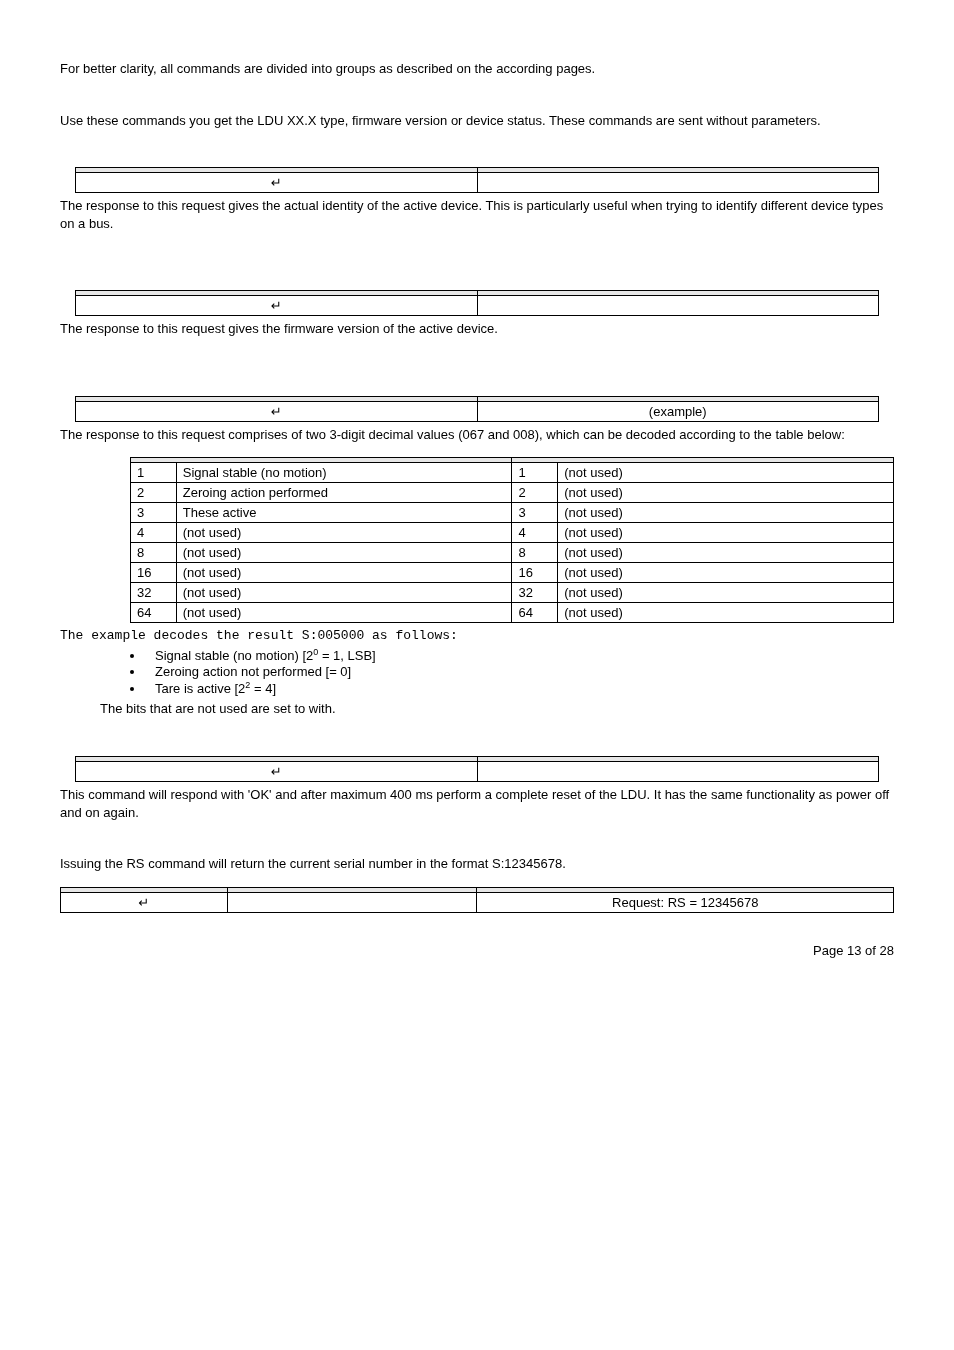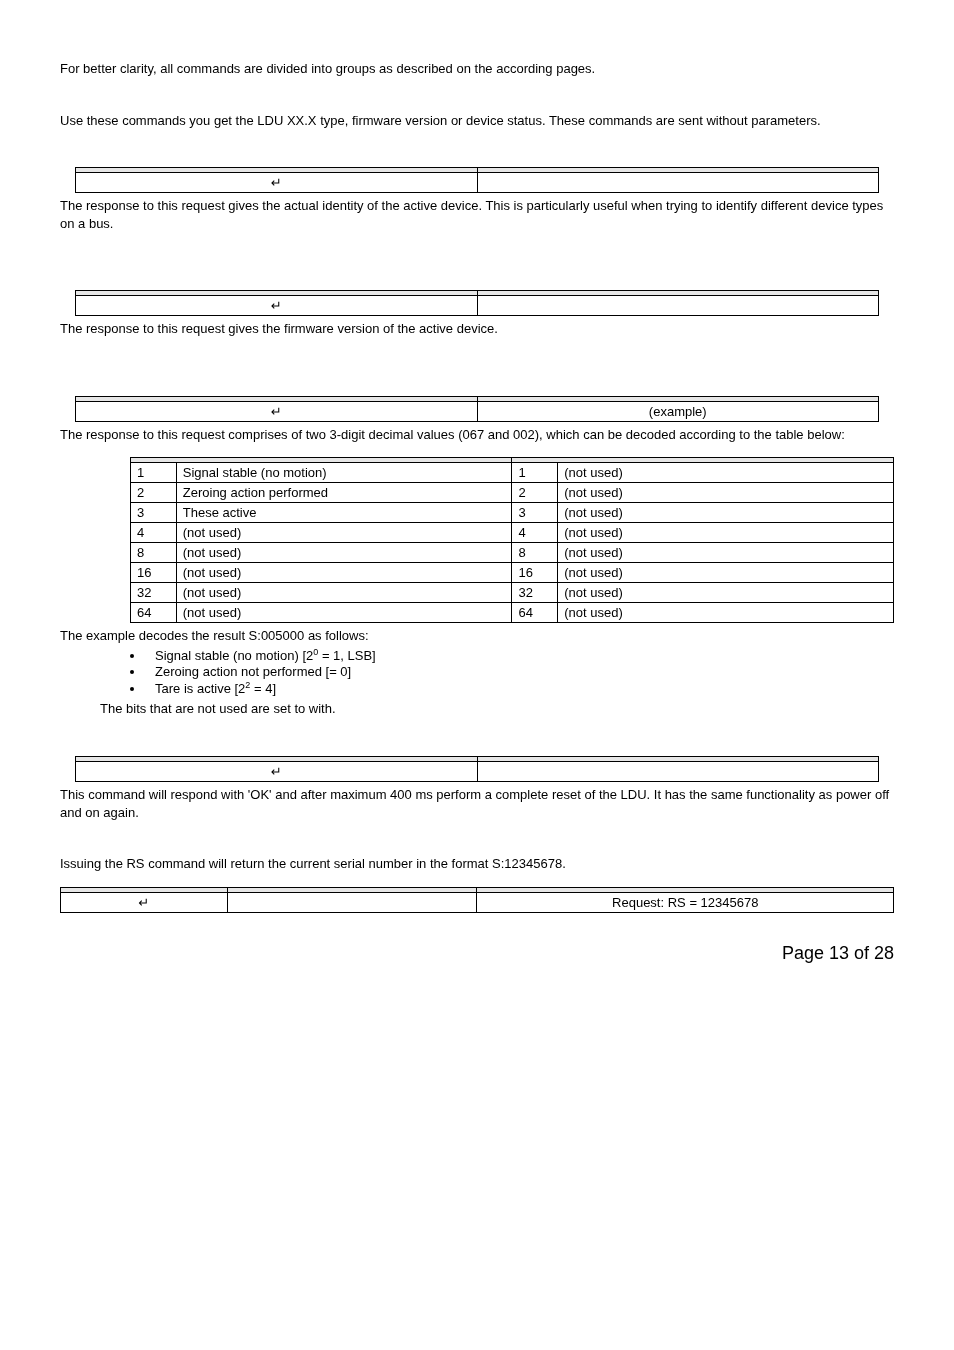--- a/index.html
+++ b/index.html
@@ -32,21 +32,21 @@
     margin: 0 0 4px 0;
     padding-left: 85px;
   }
   .bullets li {
     margin: 1px 0;
     padding-left: 10px;
   }
   .indent { margin-left: 40px; }
   .page-footer {
     text-align: right;
-    font-size: 18px;
+    font-size: 13px;
     margin-top: 30px;
   }
   .sup { vertical-align: super; font-size: 9px; }
   .cmd-table { margin-left: 15px; margin-right: 15px; width: calc(100% - 30px); }
   .wide-table { margin-left: 0px; width: 100%; }
   .center-cell { text-align: center; }
   .status-table { margin-left: 70px; width: calc(100% - 70px); }
   .rs-table td:nth-child(1){ width: 20%; }
   .rs-table td:nth-child(2){ width: 30%; }
   .rs-table td:nth-child(3){ width: 50%; }
@@ -104,21 +104,21 @@
     <td style="width:50%"></td>
     <td style="width:50%"></td>
   </tr>
   <tr>
     <td class="center-cell">↵</td>
     <td class="center-cell">(example)</td>
   </tr>
 </tbody>
   </table>
 
-<p>The response to this request comprises of two 3-digit decimal values (067 and 002), which can be decoded according to the table below:</p>
+<p>The response to this request comprises of two 3-digit decimal values (067 and 008), which can be decoded according to the table below:</p>
 
 <table class="status-table">
   <tbody>
       <tr class="header-row">
     <td colspan="2" style="width:50%"></td>
     <td colspan="2" style="width:50%"></td>
   </tr>
   </tbody>
     <tbody id="status-tbody">
       <tr>
@@ -165,21 +165,21 @@
       </tr>
       <tr>
         <td style="width:6%">64</td>
         <td style="width:44%">(not used)</td>
         <td style="width:6%">64</td>
         <td style="width:44%">(not used)</td>
       </tr>
     </tbody>
 </table>
 
-<p style="margin-bottom:2px;">The example decodes the result S:005000 as follows:</p>
+<p style="margin-bottom:2px;font-family:Liberation Mono, monospace;">The example decodes the result S:005000 as follows:</p>
 <ul class="bullets">
   <li><span>Signal stable (no motion) [2</span><span class="sup">0</span><span> = 1, LSB]</span></li>
   <li>Zeroing action not performed [= 0]</li>
   <li><span>Tare is active [2</span><span class="sup">2</span><span> = 4]</span></li>
 </ul>
 
 <p class="indent">The bits that are not used are set to with.</p>
 
 <div class="gap"></div>
 

